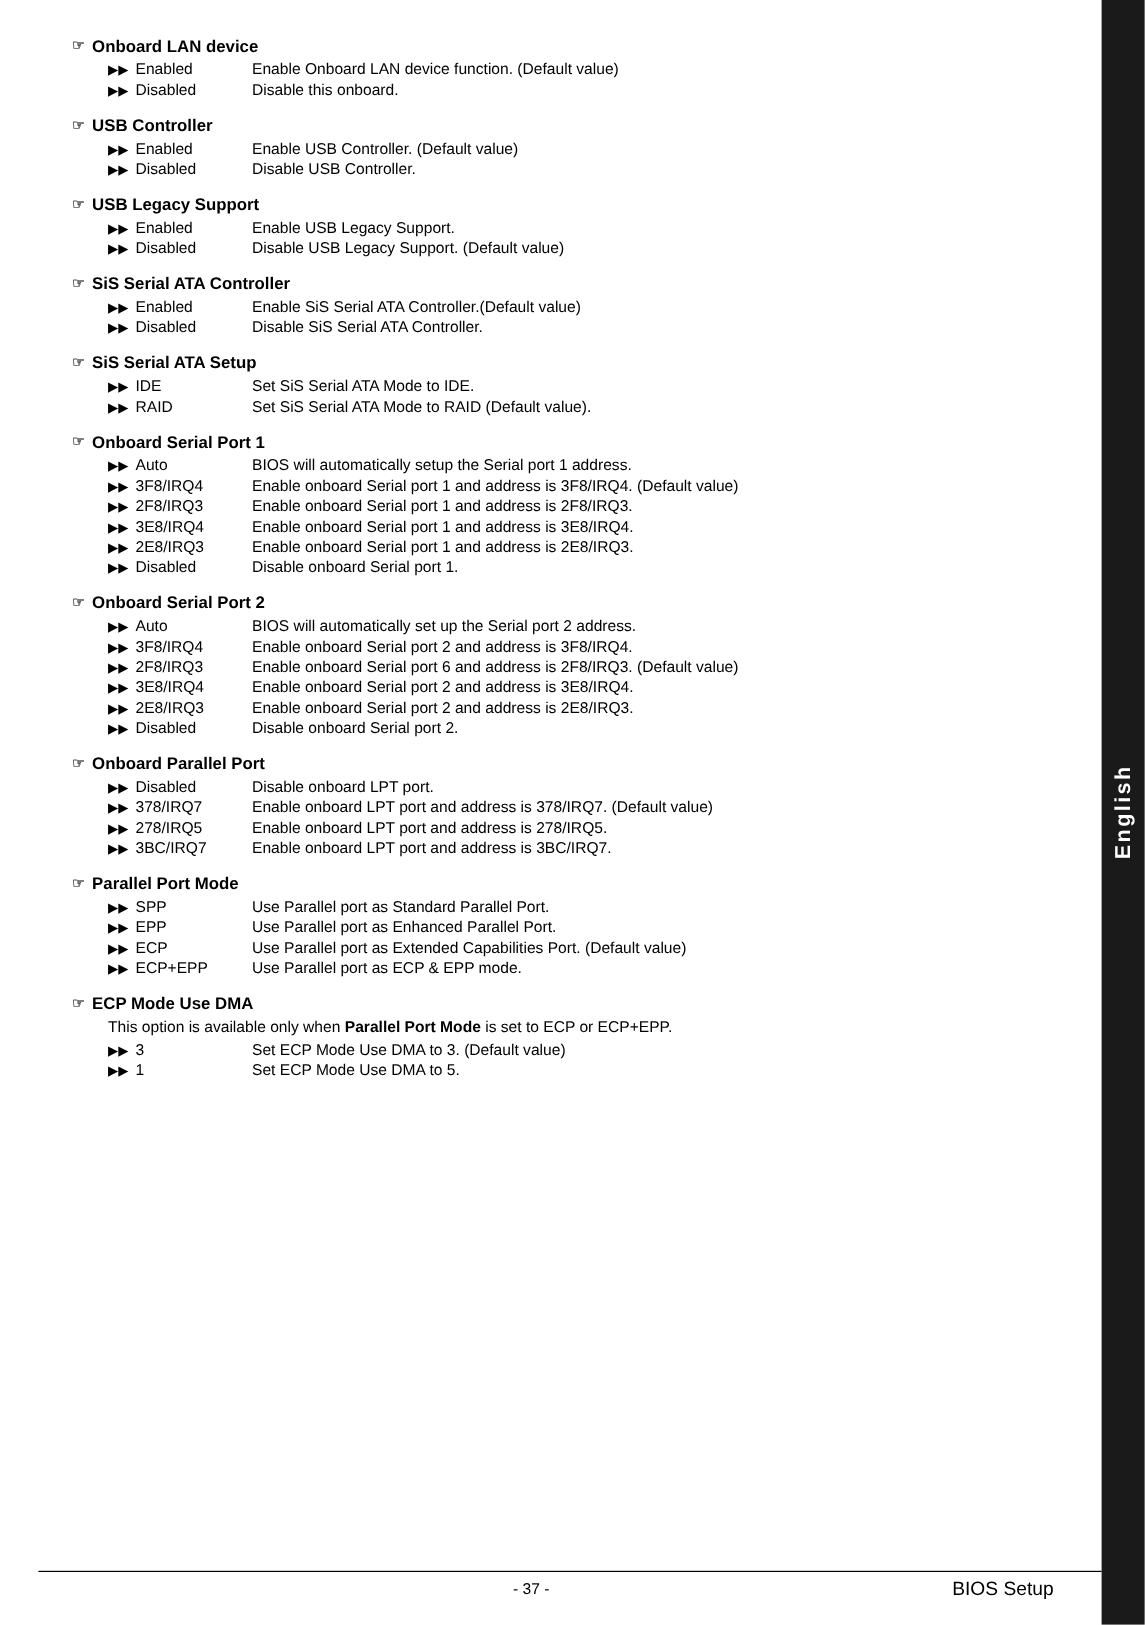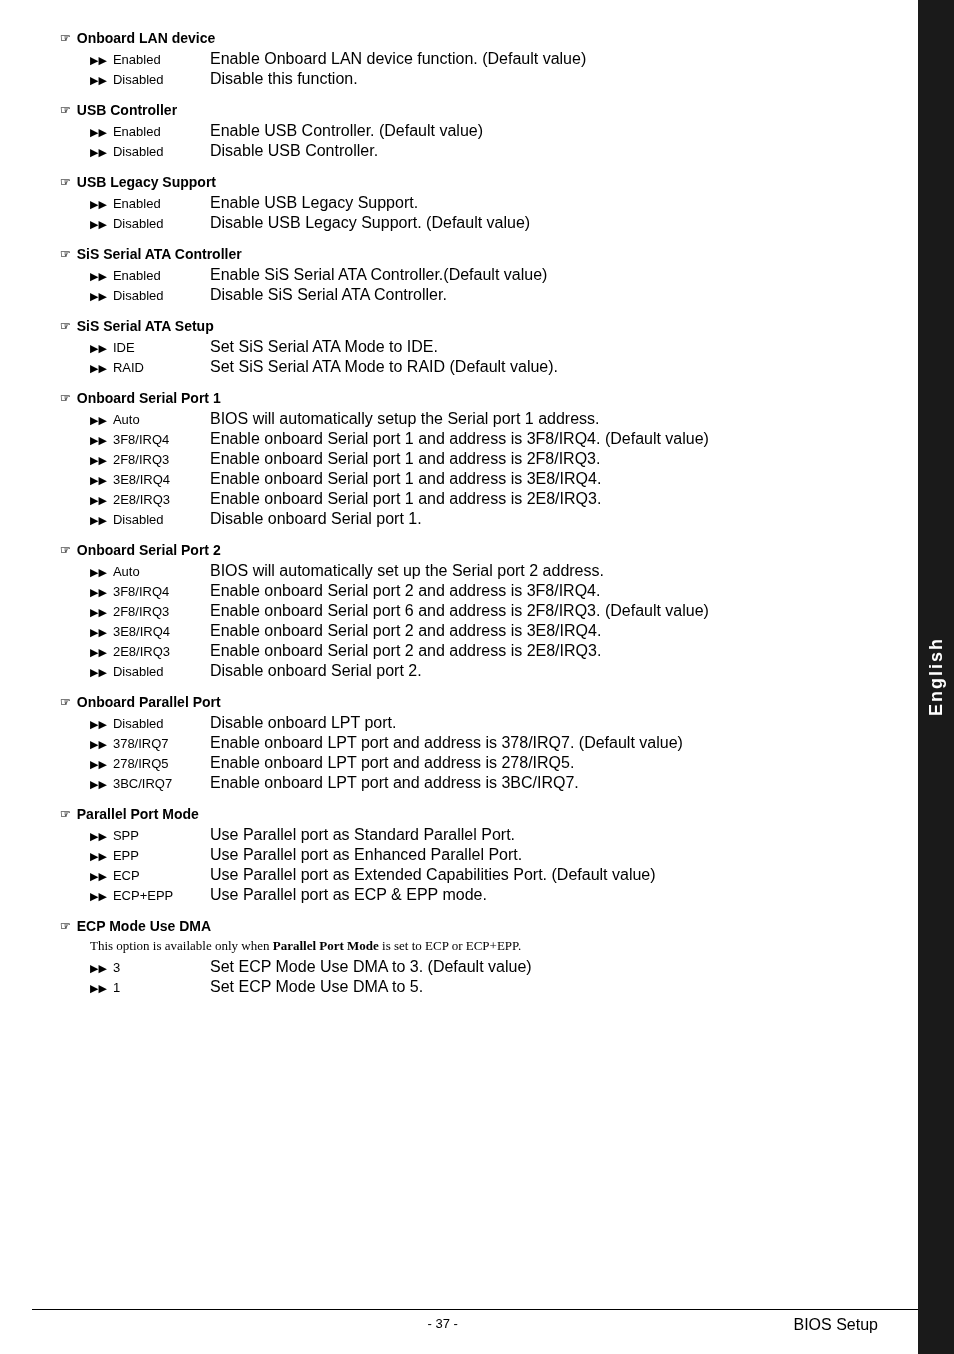--- a/index.html
+++ b/index.html
@@ -69,21 +69,21 @@
       align-items: baseline;
       gap: 4px;
       font-size: 13px;
     }
     .bullet {
       font-size: 11px;
       margin-right: 2px;
     }
     .option-desc {
       flex: 1;
-      font-size: 16px;
+      font-size: 13px;
     }
     .footer {
       position: absolute;
       bottom: 20px;
       left: 0;
       right: 0;
       border-top: 1px solid #000;
       display: flex;
       justify-content: space-between;
       padding: 6px 40px 0 60px;
@@ -94,21 +94,20 @@
       text-align: center;
       flex: 1;
     }
     .footer-label {
       font-size: 16px;
     }
     .note-text {
       margin-left: 30px;
       margin-bottom: 4px;
       font-size: 13px;
-      font-family: Liberation Serif, serif;
     }
   </style>
 </head>
 <body>
 
 <div class="page-container">
   <div class="main-content">
 
     <div id="sections-container">
         <div class="section">
@@ -122,21 +121,21 @@
                 <span class="bullet">▶▶</span>
                 <span>Enabled</span>
               </span>
               <span class="option-desc">Enable Onboard LAN device function. (Default value)</span>
             </div>
             <div class="option-row">
               <span class="option-key">
                 <span class="bullet">▶▶</span>
                 <span>Disabled</span>
               </span>
-              <span class="option-desc">Disable this function.</span>
+              <span class="option-desc">Disable this onboard.</span>
             </div>
           </div>
         </div>
         <div class="section">
           <div class="section-title">
             <span class="arrow-icon">☞</span>
             <span>USB Controller</span>
           </div>
           <div class="option-list">
             <div class="option-row">

